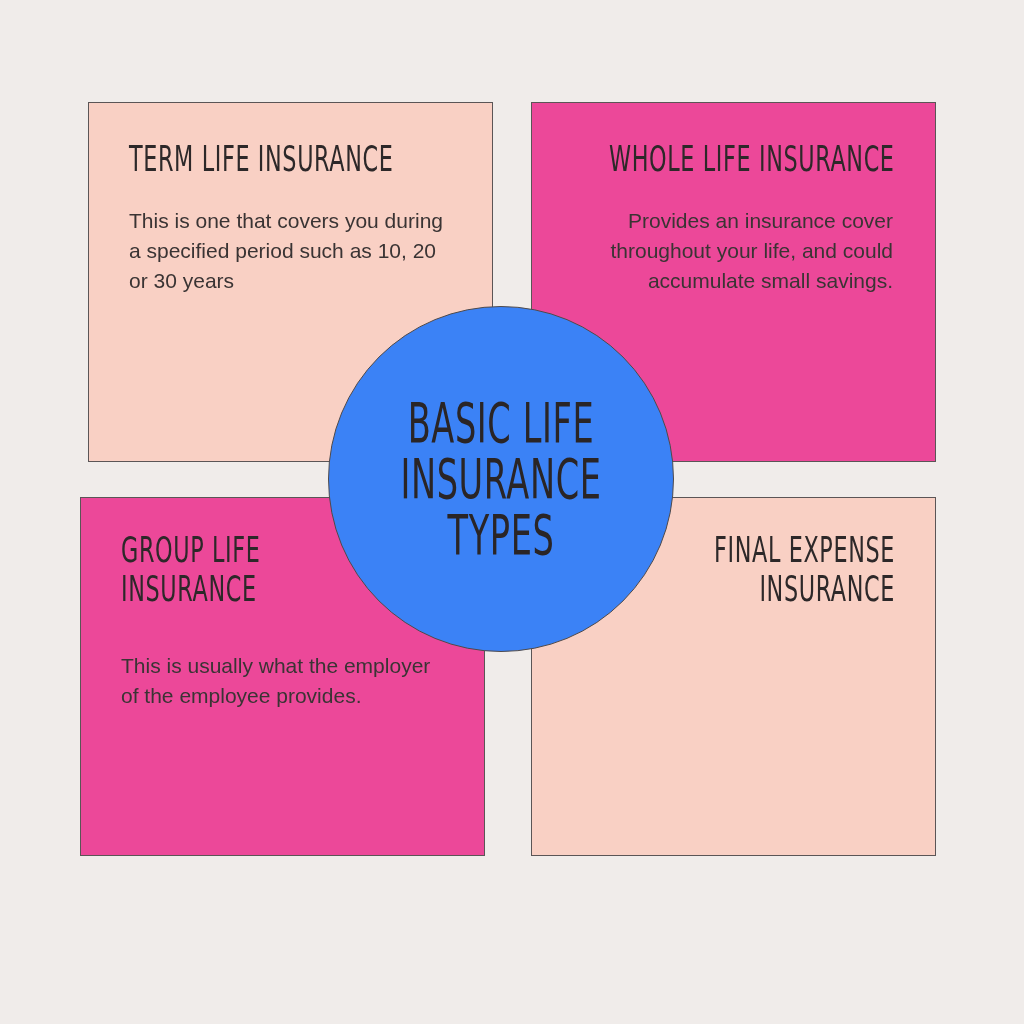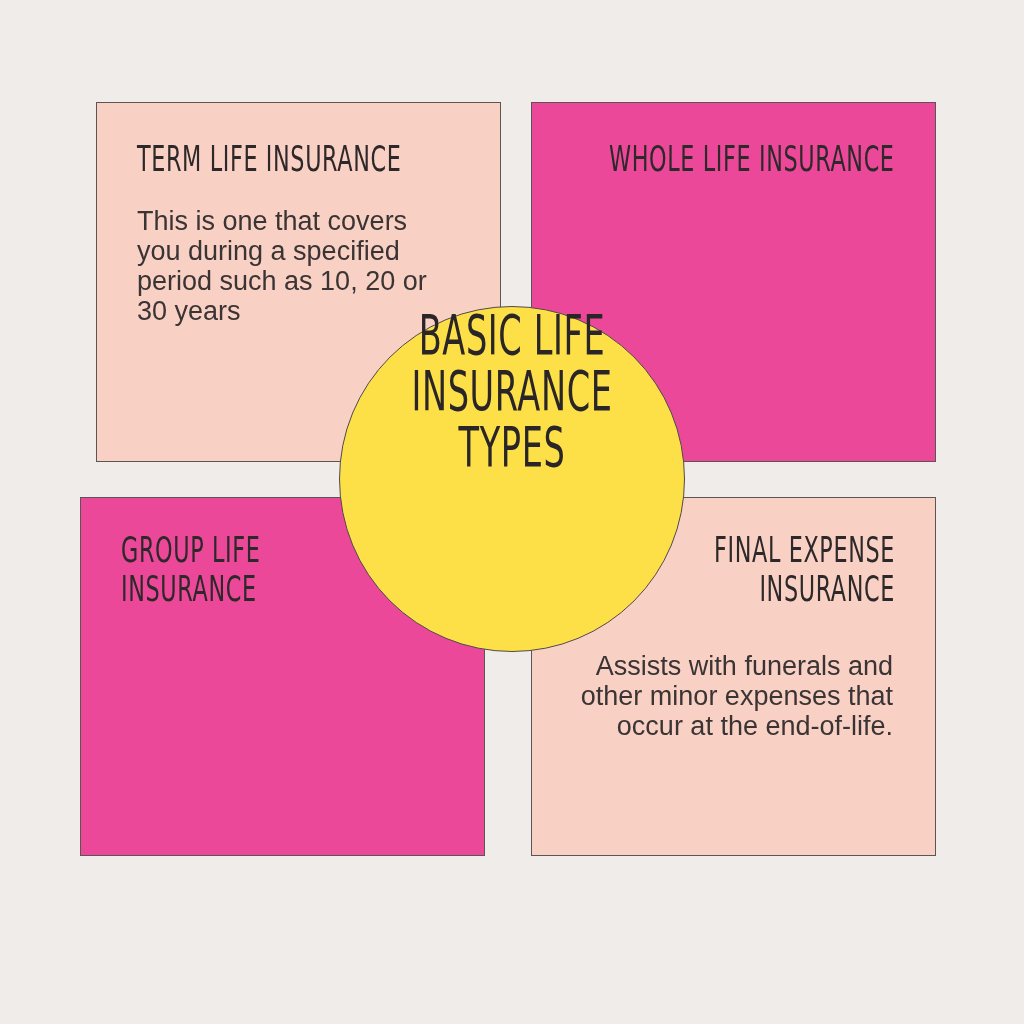--- a/index.html
+++ b/index.html
@@ -26,50 +26,51 @@
     line-height: 40px;
     color: #2d2829;
     transform: scaleX(0.62);
     white-space: nowrap;
     letter-spacing: 1px;
   }
   .card p {
     position: absolute;
     margin: 0;
     font-family: "Liberation Sans", sans-serif;
-    font-size: 27px;
+    font-size: 21px;
     line-height: 30px;
     color: #3a3434;
   }
-  #c1 { left: 96px; top: 102px; width: 405px; height: 360px; }
+  #c1 { left: 88px; top: 102px; width: 405px; height: 360px; }
   #c2 { left: 531px; top: 102px; width: 405px; height: 360px; }
   #c3 { left: 80px; top: 497px; width: 405px; height: 359px; }
   #c4 { left: 531px; top: 497px; width: 405px; height: 359px; text-decoration: underline; }
 
   #c1 h2 { left: 40px; top: 36px; transform-origin: left top; }
   #c1 p { left: 40px; top: 103px; width: 320px; }
 
   #c2 h2 { right: 40px; top: 36px; transform-origin: right top; text-align: right; }
   #c2 p { right: 42px; top: 103px; width: 340px; text-align: right; }
 
   #c3 h2 { left: 40px; top: 32px; transform-origin: left top; white-space: normal; width: 260px; line-height: 39px; }
   #c3 p { left: 40px; top: 153px; width: 320px; }
 
   #c4 h2 { right: 40px; top: 32px; transform-origin: right top; text-align: right; white-space: normal; width: 300px; line-height: 39px; }
   #c4 p { right: 42px; top: 153px; width: 320px; text-align: right; }
 
   .center {
     position: absolute;
-    left: 339px; top: 306px;
+    left: 328px; top: 306px;
     width: 346px; height: 346px;
     box-sizing: border-box;
     border-radius: 50%;
-    background: #fde047;
+    background: #3b82f6;
     border: 1.5px solid #4f4a4b;
     display: flex;
+    align-items: center;
     justify-content: center;
   }
   .center h1 {
     margin: 0;
     font-family: "DejaVu Sans", sans-serif;
     font-weight: normal;
     font-size: 56px;
     line-height: 56px;
     color: #2a2526;
     text-align: center;
@@ -81,26 +82,27 @@
 </head>
 <body>
 
 <div class="card pink" id="c1">
   <h2>TERM LIFE INSURANCE</h2>
   <p>This is one that covers you during a specified period such as 10, 20 or 30 years</p>
 </div>
 
 <div class="card lav" id="c2">
   <h2>WHOLE LIFE INSURANCE</h2>
+  <p>Provides an insurance cover throughout your life, and could accumulate small savings.</p>
 </div>
 
 <div class="card lav" id="c3">
   <h2>GROUP LIFE INSURANCE</h2>
+  <p>This is usually what the employer of the employee provides.</p>
 </div>
 
 <div class="card pink" id="c4">
   <h2>FINAL EXPENSE INSURANCE</h2>
-  <p>Assists with funerals and other minor expenses that occur at the end-of-life.</p>
 </div>
 
 <div class="center">
   <h1>BASIC LIFE INSURANCE TYPES</h1>
 </div>
 
 </body></html>

